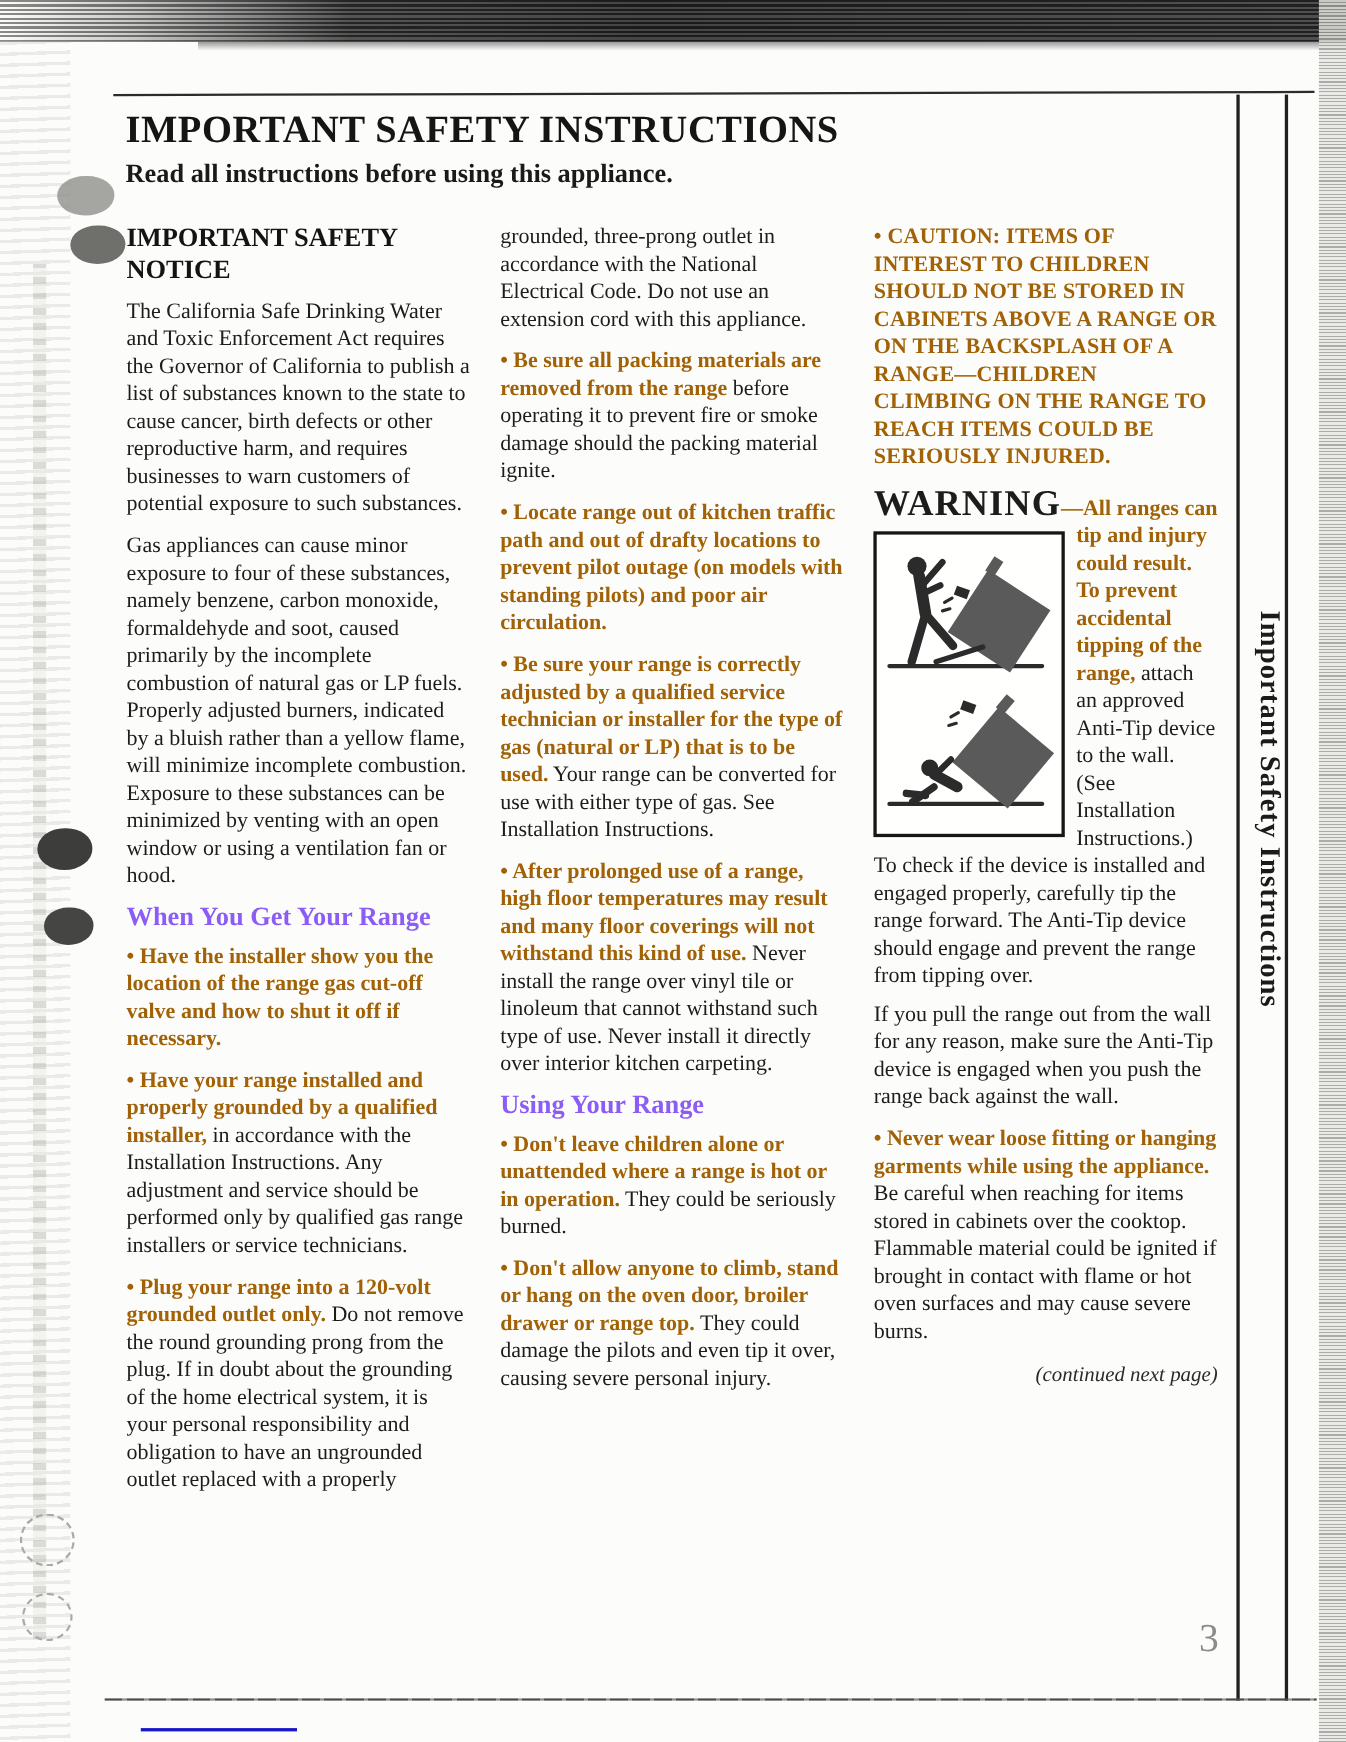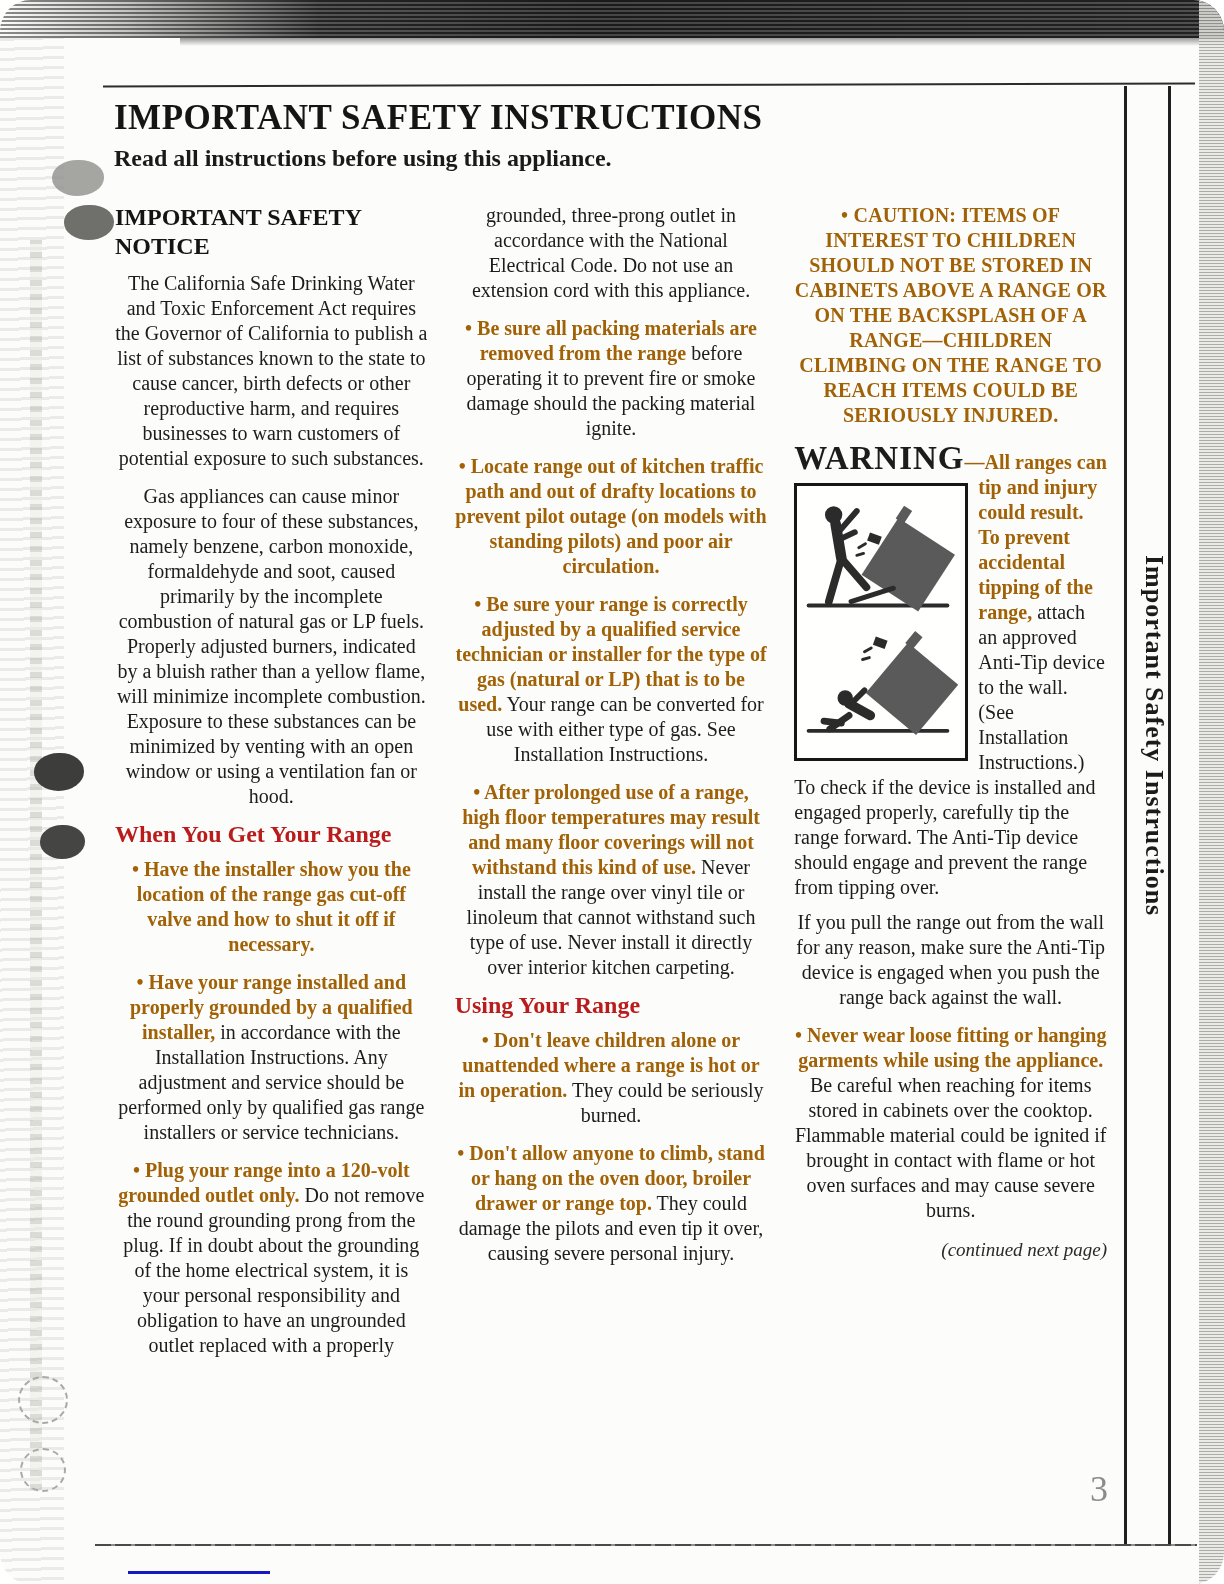--- a/index.html
+++ b/index.html
@@ -1,18 +1,18 @@
 <!DOCTYPE html>
 <html><head>
 <meta charset="utf-8">
 <style>
   html,body{margin:0;padding:0;background:#ffffff;}
   .page{
     position:relative;width:1224px;height:1584px;background:#fcfcfa;
-    overflow:hidden;font-family:"Liberation Serif","DejaVu Serif",serif;color:#1c1c1c;border-radius:31px;
+    overflow:hidden;font-family:"Liberation Serif","DejaVu Serif",serif;color:#1c1c1c;
   }
   
   .band-top{
     position:absolute;top:0;left:0;width:1224px;height:38px;
     background:
       repeating-linear-gradient(180deg, rgba(0,0,0,.45) 0 2px, rgba(255,255,255,.10) 2px 4px),
       linear-gradient(90deg, rgba(150,150,150,0) 0%, rgba(120,120,120,.45) 10%, rgba(55,55,55,.95) 26%, #303030 48%, #3c3c3c 100%);
   }
   .band-top-fade{
     position:absolute;top:38px;left:180px;width:1044px;height:8px;
@@ -48,23 +48,23 @@
   .ring{position:absolute;border-radius:50%;border:2px dashed #a9a9a5;background:transparent;}
   .ring1{left:18px;top:1376px;width:46px;height:44px;}
   .ring2{left:20px;top:1448px;width:42px;height:40px;}
   
   .header{position:absolute;left:114px;top:98px;width:1000px;}
   .title{font-size:35px;font-weight:bold;letter-spacing:.5px;color:#151515;}
   .subtitle{font-size:24px;font-weight:bold;margin-top:7px;color:#1a1a1a;}
   
   .cols{position:absolute;left:115px;top:203px;width:992px;display:flex;gap:27px;}
   .col{width:314px;font-size:20px;line-height:25px;}
-  .col p{margin:0 0 13px 0;text-align:center;}
+  .col p{margin:0 0 13px 0;}
   .h-col{font-size:24px;font-weight:bold;line-height:29px;margin:0 0 10px 0;color:#141414;}
-  .h-col2{font-size:24px;font-weight:bold;margin:8px 0 10px 0;color:#b91c1c;}
+  .h-col2{font-size:24px;font-weight:bold;margin:8px 0 10px 0;color:#8b5cf6;}
   strong{font-weight:bold;color:#a16207;}
   .caps{letter-spacing:.2px;}
   
   .warn-word{font-size:33px;font-weight:bold;letter-spacing:1px;line-height:34px;}
   .warn-fig{
     float:left;width:168px;height:272px;border:3px solid #161616;background:#fffffe;
     margin:8px 10px 4px 0;
   }
   .continued{font-style:italic;text-align:right;font-size:19px;margin-top:14px;color:#2a2a2a;}
   .page-number{position:absolute;left:1090px;top:1468px;font-size:36px;color:#8b8b88;}

